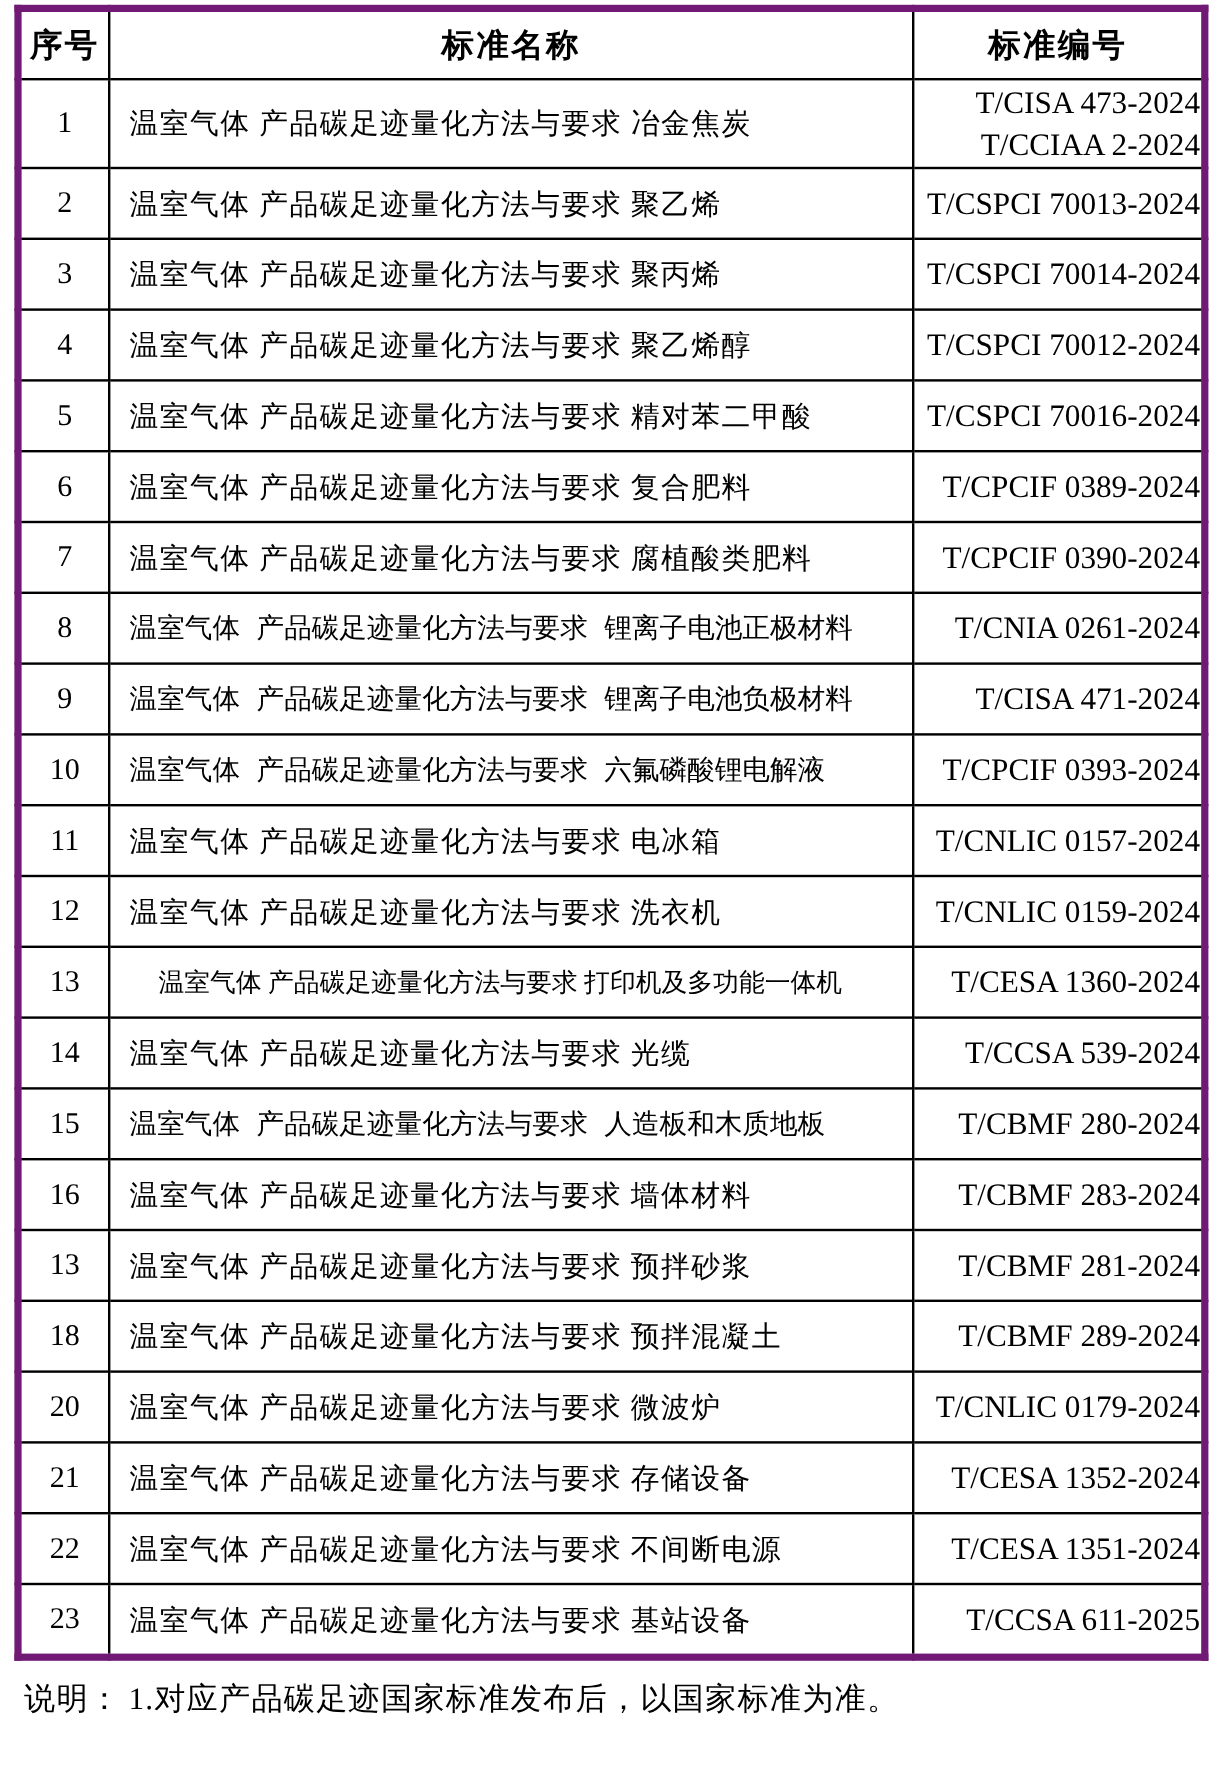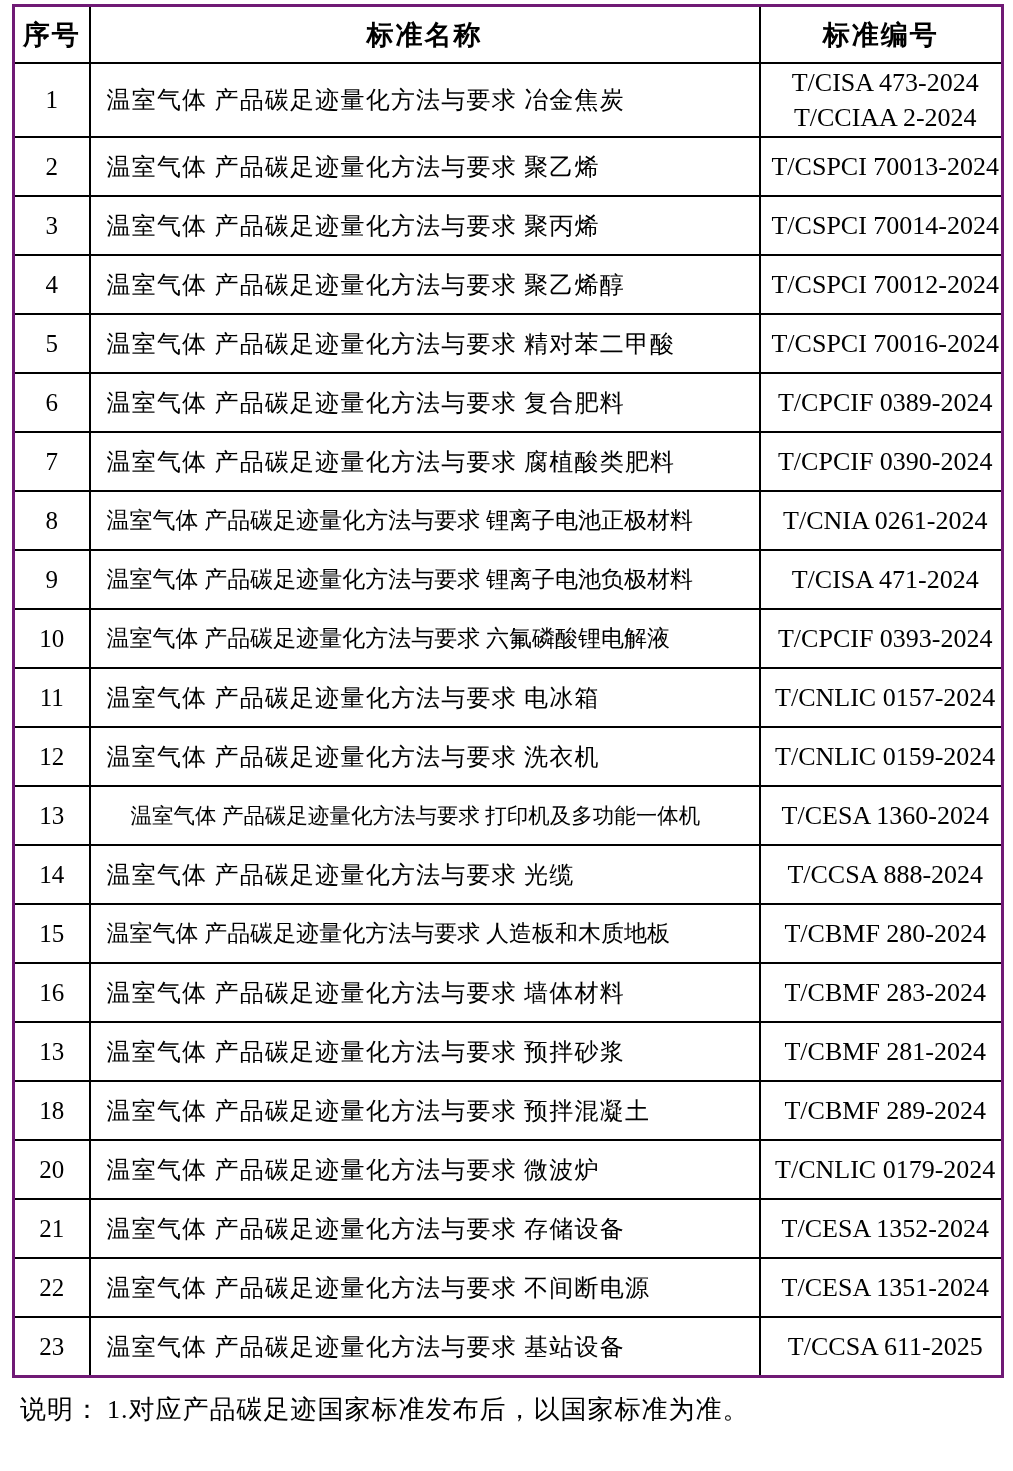--- a/index.html
+++ b/index.html
@@ -14,21 +14,21 @@
     font-family: "Liberation Serif", "DejaVu Serif", serif;
     overflow: hidden;
   }
   .doc {
     padding: 4px 12px 0 12px;
   }
   table.standards {
     border-collapse: collapse;
     table-layout: fixed;
     width: 989px;
-    border: 3px solid #701a75;
+    border: 6px solid #701a75;
   }
   table.standards th,
   table.standards td {
     border: 2px solid #000000;
     vertical-align: middle;
     overflow: hidden;
   }
   col.c-no   { width: 76px; }
   col.c-name { width: 670px; }
   col.c-code { width: 243px; }
@@ -51,28 +51,29 @@
   td.col-name {
     text-align: left;
     padding-left: 16px;
     font-size: 24px;
     letter-spacing: 1.2px;
     white-space: nowrap;
   }
   td.col-name.name-tight {
     font-size: 23px;
     letter-spacing: 0;
+    font-family: Liberation Mono, monospace;
   }
   td.col-name.name-small {
     font-size: 21.5px;
     letter-spacing: 0;
     padding-left: 40px;
   }
   td.col-code {
-    text-align: center;
+    text-align: right;
     padding-left: 10px;
     font-size: 26px;
     white-space: pre-line;
     line-height: 1.35;
   }
 
   .notes {
     display: flex;
     align-items: flex-start;
     margin-top: 10px;
@@ -175,21 +176,21 @@
           <td class="col-code">T/CNLIC 0159-2024</td>
         </tr>
         <tr>
           <td class="col-no">13</td>
           <td class="col-name name-small">温室气体 产品碳足迹量化方法与要求 打印机及多功能一体机</td>
           <td class="col-code">T/CESA 1360-2024</td>
         </tr>
         <tr>
           <td class="col-no">14</td>
           <td class="col-name">温室气体 产品碳足迹量化方法与要求 光缆</td>
-          <td class="col-code">T/CCSA 888-2024</td>
+          <td class="col-code">T/CCSA 539-2024</td>
         </tr>
         <tr>
           <td class="col-no">15</td>
           <td class="col-name name-tight">温室气体 产品碳足迹量化方法与要求 人造板和木质地板</td>
           <td class="col-code">T/CBMF 280-2024</td>
         </tr>
         <tr>
           <td class="col-no">16</td>
           <td class="col-name">温室气体 产品碳足迹量化方法与要求 墙体材料</td>
           <td class="col-code">T/CBMF 283-2024</td>

